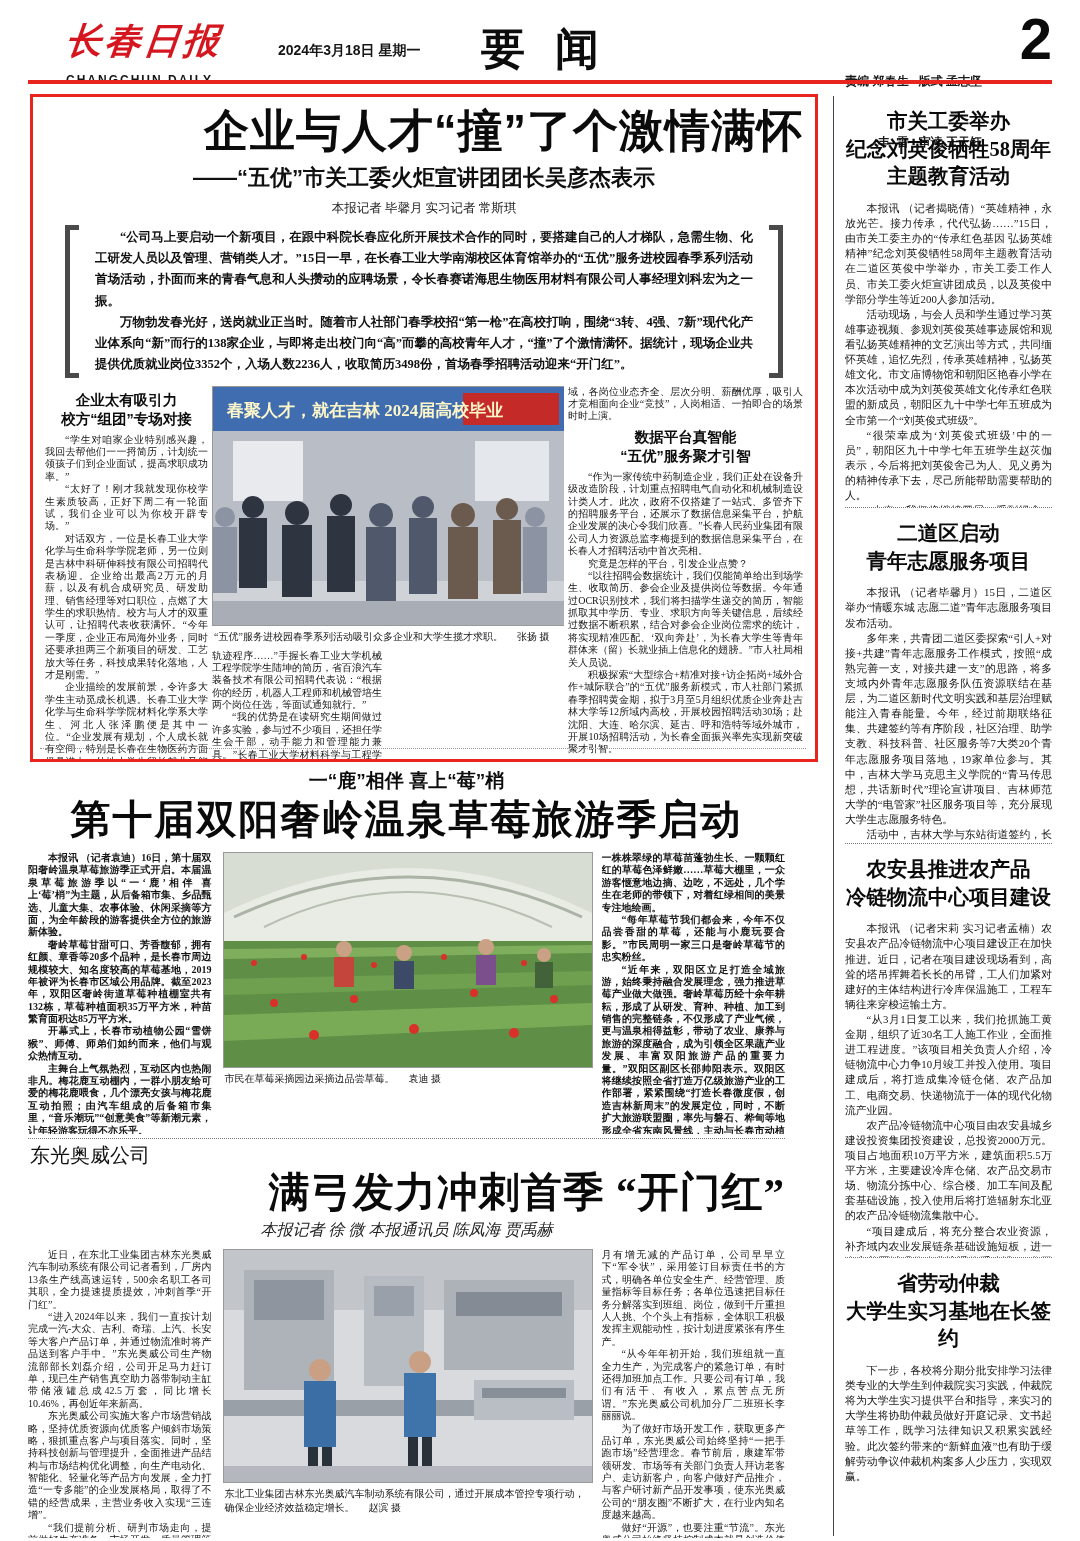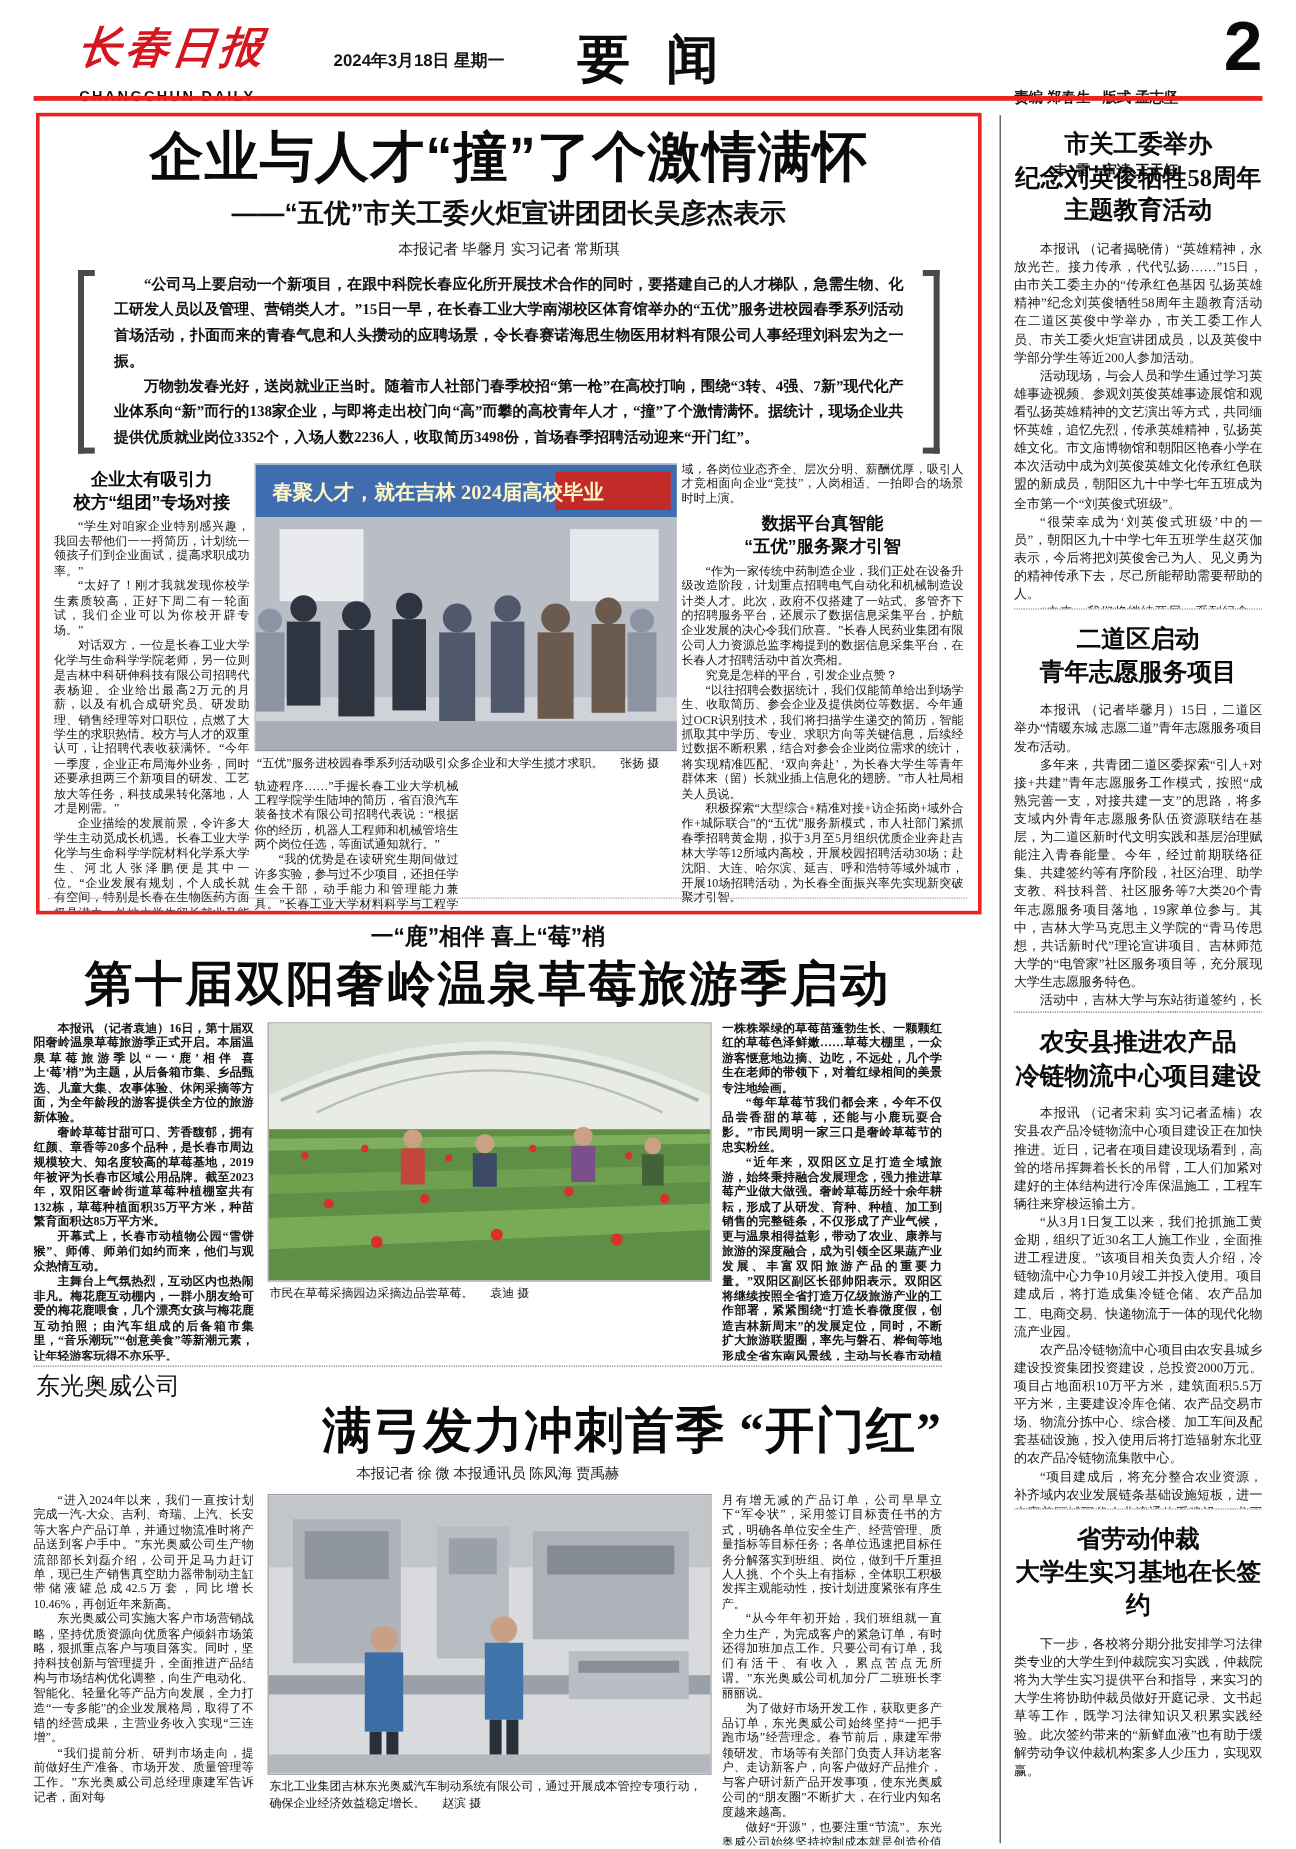--- a/index.html
+++ b/index.html
@@ -16,21 +16,21 @@
              font-family:"Liberation Serif",serif;font-weight:700;font-size:44px;letter-spacing:30px;text-indent:30px;color:#0c0c0c;}
   .m-editors{position:absolute;right:70px;top:16px;font-family:"Liberation Sans",sans-serif;
              font-weight:700;font-size:12px;line-height:1.7;color:#1a1a1a;text-align:right;white-space:pre;}
   .m-page{position:absolute;right:0;top:-4px;font-family:"Liberation Sans",sans-serif;font-weight:900;font-size:58px;color:#0a0a0a;line-height:1;}
   .red-rule{position:absolute;left:28px;top:80px;width:1024px;height:4px;background:#e8251f;}
   .vdivider{position:absolute;left:833px;top:96px;width:1px;height:1440px;background:#444;}
   
   .a1{position:absolute;left:30px;top:94px;width:788px;height:668px;border:3px solid #e8251f;
       box-sizing:border-box;padding:4px 12px;overflow:hidden;background:#fff;}
   .a1 .h1{font-family:"Liberation Sans","DejaVu Sans",sans-serif;font-weight:900;font-size:45px;
-          line-height:1.15;text-align:center;margin:4px 0 2px;color:#0b0b0b;letter-spacing:1px;}
+          line-height:1.15;text-align:right;margin:4px 0 2px;color:#0b0b0b;letter-spacing:1px;}
   .a1 .sub{font-family:"Liberation Sans",sans-serif;font-weight:700;font-size:22px;text-align:center;margin:6px 0 2px;color:#101010;}
   .a1 .byline{text-align:center;font-size:12.5px;margin:7px 0 8px;color:#222;}
   .lead{display:flex;margin:2px 20px 8px;}
   .bracket{width:9px;align-self:stretch;}
   .bracket.l{border:5px solid #4a4a4a;border-right:none;}
   .bracket.r{border:5px solid #4a4a4a;border-left:none;}
   .lead-text{flex:1;padding:2px 16px;font-weight:700;font-size:12.5px;line-height:1.7;text-align:justify;}
   .lead-text p{margin:0;text-indent:2em;}
   .a1cols{display:flex;gap:4px;margin-top:4px;height:438px;overflow:hidden;}
   .c1{width:163px;overflow:hidden;}
@@ -50,21 +50,21 @@
   .a2 .kicker{text-align:center;font-family:"Liberation Sans",sans-serif;font-weight:700;font-size:19px;color:#0d0d0d;}
   .a2 .h2{text-align:center;font-weight:900;font-size:40px;line-height:1.1;margin:4px 0 10px;letter-spacing:2px;color:#0a0a0a;}
   .artrow{display:flex;gap:11px;}
   .col185{width:185px;overflow:hidden;}
   .a2 .col185{height:282px;font-weight:bold;}
   .photocol{width:368px;}
   
   .a3{position:absolute;left:28px;top:1142px;width:757px;height:396px;overflow:hidden;}
   .a3 .kicker{font-family:"Liberation Sans",sans-serif;font-size:20px;color:#111;margin-left:2px;}
   .a3 .h3{text-align:right;font-weight:900;font-size:41px;line-height:1.05;margin:2px 0 6px;letter-spacing:1px;color:#0a0a0a;}
-  .a3 .byline3{text-align:center;font-size:12px;margin:0 0 8px;color:#222;}
+  .a3 .byline3{text-align:center;font-size:16px;margin:0 0 8px;color:#222;font-style:italic;}
   .a3 .col185{height:302px;}
   .hdot{position:absolute;left:28px;top:1138px;width:757px;border-top:1px dotted #777;}
   .a1dot{position:absolute;left:40px;top:748px;width:766px;border-top:1px dotted #999;}
   
   .sidebar{position:absolute;left:845px;top:96px;width:207px;height:1442px;overflow:hidden;}
   .sbsec{overflow:hidden;border-bottom:1px dotted #777;padding:6px 0 10px;box-sizing:border-box;}
   .sbsec:last-child{border-bottom:none;}
   .sbtitle{text-align:center;font-weight:700;font-size:20.5px;line-height:1.35;margin:6px 0 10px;color:#0b0b0b;}
   .sbsec p{font-size:10.8px;line-height:1.4;text-align:justify;text-indent:2em;margin:0;color:#161616;}
 </style>
@@ -237,20 +237,21 @@
   </div>
 
   <div class="hdot"></div>
 
   <div class="a3">
     <div class="kicker">东光奥威公司</div>
     <div class="h3">满弓发力冲刺首季 “开门红”</div>
     <div class="byline3">本报记者 徐 微  本报通讯员 陈凤海 贾禹赫</div>
     <div class="artrow">
       <div class="col185">
+        <p class="body">近日，在东北工业集团吉林东光奥威汽车制动系统有限公司记者看到，厂房内13条生产线高速运转，500余名职工各司其职，全力提速提质提效，冲刺首季“开门红”。</p>
         <p class="body">“进入2024年以来，我们一直按计划完成一汽-大众、吉利、奇瑞、上汽、长安等大客户产品订单，并通过物流准时将产品送到客户手中。”东光奥威公司生产物流部部长刘磊介绍，公司开足马力赶订单，现已生产销售真空助力器带制动主缸带储液罐总成42.5万套，同比增长10.46%，再创近年来新高。</p>
         <p class="body">东光奥威公司实施大客户市场营销战略，坚持优质资源向优质客户倾斜市场策略，狠抓重点客户与项目落实。同时，坚持科技创新与管理提升，全面推进产品结构与市场结构优化调整，向生产电动化、智能化、轻量化等产品方向发展，全力打造“一专多能”的企业发展格局，取得了不错的经营成果，主营业务收入实现“三连增”。</p>
         <p class="body">“我们提前分析、研判市场走向，提前做好生产准备、市场开发、质量管理等工作。”东光奥威公司总经理康建军告诉记者，面对每</p>
       </div>
       <div class="photocol">
         <svg class="photo-frame" width="368" height="232" viewBox="0 0 368 232">
           <rect width="368" height="232" fill="#d8dadd"></rect>
           <rect x="0" y="0" width="368" height="60" fill="#c2c6cb"></rect>
           <rect x="20" y="20" width="90" height="120" fill="#aeb3ba"></rect>
           <rect x="30" y="30" width="70" height="40" fill="#8f959e"></rect>

